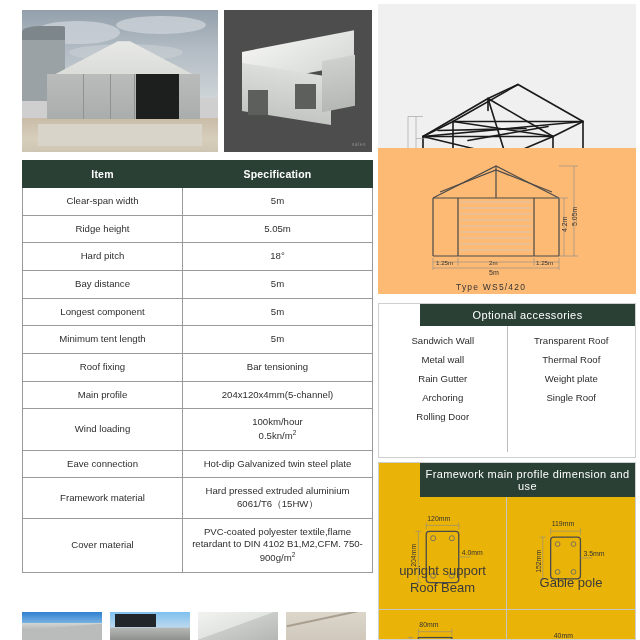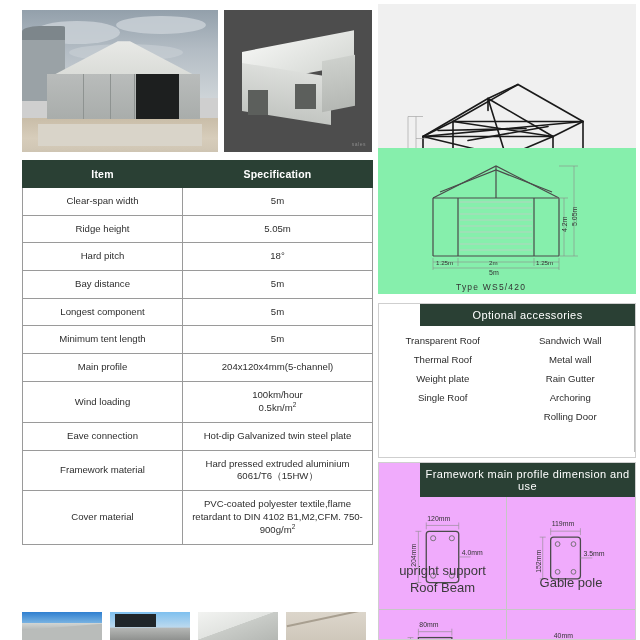--- a/index.html
+++ b/index.html
@@ -71,35 +71,35 @@
   .t2:after{content:"";position:absolute;left:6%;top:8%;width:52%;height:46%;background:#20262a;}
   .t3{background:linear-gradient(160deg,#f2f3f1 0%,#e2e4e1 48%,#c9ccc8 49%,#b4b7b3 100%);}
   .t4{background:linear-gradient(180deg,#dcd6cb 0%,#cfc8bb 100%);}
   .t4:after{content:"";position:absolute;left:0;top:18%;width:100%;height:2px;
       background:#a89f90;transform:rotate(-12deg);}
 
   
   .right-col{position:absolute;left:374px;top:0;width:266px;height:640px;background:#ffffff;}
   .panel{position:absolute;left:4px;width:258px;background:#f0f0f0;}
   .panel-iso{top:4px;height:290px;}
-  .panel-white{position:absolute;left:4px;top:148px;width:258px;height:146px;background:#86efac;}
+  .panel-white{position:absolute;left:4px;top:148px;width:258px;height:146px;background:#fdba74;}
 
   .svgbox{position:absolute;left:0;top:0;width:100%;height:100%;}
 
   .acc-card{position:absolute;left:4px;top:303px;width:258px;height:155px;
       background:#fff;border:1px solid #cfcfcf;box-sizing:border-box;}
   .bar{background:#2a4034;color:#fff;font-size:11px;text-align:center;padding:5px 0;
       letter-spacing:.4px;margin-left:41px;}
   .acc-cols{display:flex;height:126px;}
   .acc-col{flex:1;padding:9px 0 0 0;display:flex;flex-direction:column;gap:8px;
       align-items:center;font-size:9.6px;color:#2c2c2c;}
   .acc-col.left-c{border-right:1px solid #bdbdbd;}
 
   .fw-card{position:absolute;left:4px;top:462px;width:258px;height:178px;
-      background:#f0abfc;border:1px solid #cfcfcf;box-sizing:border-box;overflow:hidden;}
+      background:#eab308;border:1px solid #cfcfcf;box-sizing:border-box;overflow:hidden;}
   .fw-grid{display:grid;grid-template-columns:1fr 1fr;grid-template-rows:113px 65px;
       height:154px;}
   .fw-cell{position:relative;border-right:1px solid #c6c6c6;border-bottom:1px solid #c6c6c6;}
   .fw-cell:nth-child(2n){border-right:none;}
   .fw-cap{position:absolute;left:0;width:100%;text-align:center;font-size:13px;color:#3a3a3a;}
 
   .dimtxt{font-size:7px;fill:#333;font-family:"Liberation Sans",sans-serif;}
   .dimtxt-s{font-size:6.2px;fill:#333;font-family:"Liberation Sans",sans-serif;}
   .typetxt{font-size:8.5px;fill:#333;letter-spacing:1.2px;font-family:"Liberation Sans",sans-serif;}
 </style>
@@ -168,20 +168,24 @@
           </tr>
           <tr>
             <td>Longest component</td>
             <td>5m</td>
           </tr>
           <tr>
             <td>Minimum tent length</td>
             <td>5m</td>
           </tr>
           <tr>
+            <td>Roof  fixing</td>
+            <td>Bar tensioning</td>
+          </tr>
+          <tr>
             <td>Main profile</td>
             <td>204x120x4mm(5-channel)</td>
           </tr>
           <tr>
             <td>Wind loading</td>
             <td>100km/hour<br>0.5kn/m<span class="sup">2</span></td>
           </tr>
           <tr>
             <td>Eave connection</td>
             <td>Hot-dip Galvanized twin steel plate</td>
@@ -273,32 +277,32 @@
         <text class="dimtxt-s" x="111" y="117">2m</text>
         <text class="dimtxt-s" x="158" y="117">1.25m</text>
         <text class="dimtxt" x="111" y="127">5m</text>
         <text class="typetxt" x="78" y="142">Type  WS5/420</text>
       </svg>
     </div>
 
     <div class="acc-card">
       <div class="bar">Optional  accessories</div>
       <div class="acc-cols">
-        <div class="acc-col" id="acc-right">
-            <div>Transparent Roof</div>
-            <div>Thermal Roof</div>
-            <div>Weight plate</div>
-            <div>Single Roof</div>
-          </div>
         <div class="acc-col left-c" id="acc-left">
             <div>Sandwich Wall</div>
             <div>Metal wall</div>
             <div>Rain Gutter</div>
             <div>Archoring</div>
             <div>Rolling Door</div>
+          </div>
+        <div class="acc-col" id="acc-right">
+            <div>Transparent Roof</div>
+            <div>Thermal Roof</div>
+            <div>Weight plate</div>
+            <div>Single Roof</div>
           </div>
       </div>
     </div>
 
     <div class="fw-card">
       <div class="bar">Framework main profile dimension and use</div>
 
       <div class="fw-grid">
 
         <div class="fw-cell">

